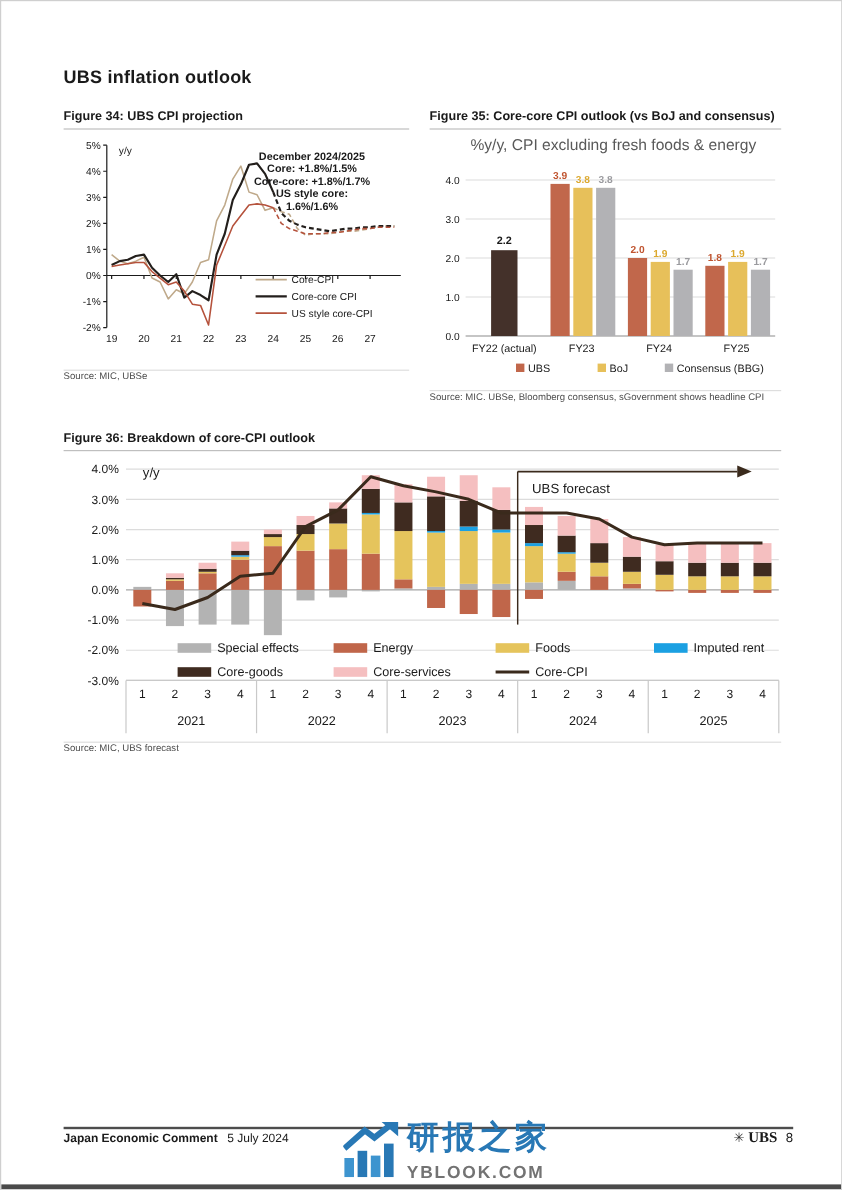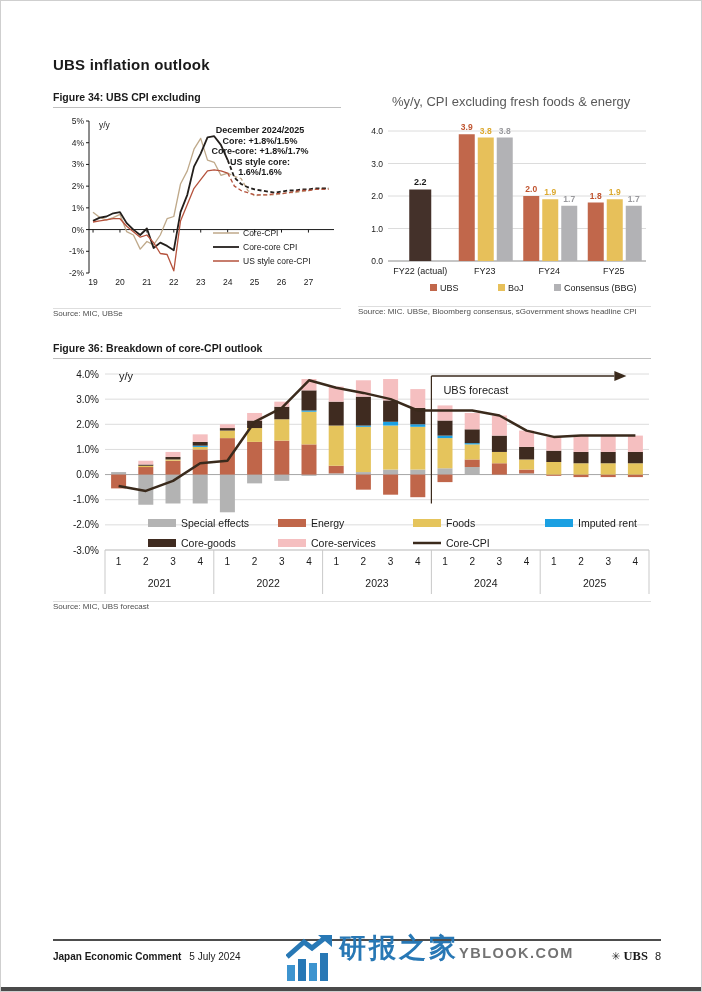--- a/index.html
+++ b/index.html
@@ -11,41 +11,41 @@
   .figure{display:block;}
   .fig34{width:288px;}
   .fig35{width:293px;}
   .fig36{width:598px;margin:24px 52px 0 52px;}
   .figcap{font-size:10.5px;font-weight:bold;padding-bottom:4px;border-bottom:1px solid #bfbfbf;margin-bottom:5px;}
   .figsub{font-size:13px;color:#595959;margin:3px 0 2px 34px;}
   .figsrc{font-size:8px;color:#4d4d4d;border-top:1px solid #dedede;padding-top:0;margin-top:3px;}
   svg{display:block;}
   .footer{position:absolute;left:52px;right:40px;top:938px;}
   .footer-rule{border-top:2px solid #4d4d4d;}
-  .footer-row{display:flex;align-items:baseline;padding-top:8px;font-size:10px;}
+  .footer-row{display:flex;align-items:baseline;padding-top:0;font-size:10px;}
   .doc-title{font-weight:bold;}
   .doc-date{margin-left:8px;}
   .flex-spacer{flex:1;}
   .ubs-wordmark{font-family:"Liberation Serif",serif;font-weight:bold;font-size:12.5px;margin-left:3px;}
   .ubs-keys{font-size:11px;color:#333;}
   .page-num{margin-left:7px;font-size:11px;}
   .watermark{position:absolute;left:285px;top:934px;display:flex;gap:7px;align-items:flex-start;}
-  .wm-text{display:flex;flex-direction:row;line-height:1;align-items:center;}
+  .wm-text{display:flex;flex-direction:column;line-height:1;}
   .wm-cn{font-size:27px;font-weight:bold;color:#2878b5;letter-spacing:3px;}
   .wm-en{font-size:14.5px;font-weight:bold;color:#737373;letter-spacing:1.5px;margin-top:9px;}
   .bottom-edge{position:absolute;left:0;right:0;bottom:0;height:4px;background:#4a4a4a;}
 </style>
 </head>
 <body>
 
 <h1 class="page-title">UBS inflation outlook</h1>
 
 <div class="figrow">
   <section class="figure fig34">
-    <div class="figcap">Figure 34: UBS CPI excluding</div>
+    <div class="figcap">Figure 34: UBS CPI projection</div>
     <svg id="fig34" width="288" height="192">
         <line x1="36" y1="8" x2="36" y2="160" stroke="#1a1a1a" stroke-width="1"></line>
         <line x1="33" y1="8" x2="36" y2="8" stroke="#1a1a1a" stroke-width="1"></line>
         <text x="31" y="11" font-family="&quot;Liberation Sans&quot;,sans-serif" font-size="8.5px" text-anchor="end" fill="#1a1a1a">5%</text>
         <line x1="33" y1="29.714285714285715" x2="36" y2="29.714285714285715" stroke="#1a1a1a" stroke-width="1"></line>
         <text x="31" y="32.714285714285715" font-family="&quot;Liberation Sans&quot;,sans-serif" font-size="8.5px" text-anchor="end" fill="#1a1a1a">4%</text>
         <line x1="33" y1="51.42857142857143" x2="36" y2="51.42857142857143" stroke="#1a1a1a" stroke-width="1"></line>
         <text x="31" y="54.42857142857143" font-family="&quot;Liberation Sans&quot;,sans-serif" font-size="8.5px" text-anchor="end" fill="#1a1a1a">3%</text>
         <line x1="33" y1="73.14285714285714" x2="36" y2="73.14285714285714" stroke="#1a1a1a" stroke-width="1"></line>
         <text x="31" y="76.14285714285714" font-family="&quot;Liberation Sans&quot;,sans-serif" font-size="8.5px" text-anchor="end" fill="#1a1a1a">2%</text>
@@ -92,20 +92,21 @@
         <text x="190" y="123" font-family="&quot;Liberation Sans&quot;,sans-serif" font-size="8.5px" fill="#1a1a1a">Core-CPI</text>
         <line x1="160" y1="134" x2="186" y2="134" stroke="#231f1c" stroke-width="1.8"></line>
         <text x="190" y="137" font-family="&quot;Liberation Sans&quot;,sans-serif" font-size="8.5px" fill="#1a1a1a">Core-core CPI</text>
         <line x1="160" y1="148" x2="186" y2="148" stroke="#b5523c" stroke-width="1.5"></line>
         <text x="190" y="151" font-family="&quot;Liberation Sans&quot;,sans-serif" font-size="8.5px" fill="#1a1a1a">US style core-CPI</text>
       </svg>
     <div class="figsrc">Source: MIC, UBSe</div>
   </section>
 
   <section class="figure fig35">
+    <div class="figcap">Figure 35: Core-core CPI outlook (vs BoJ and consensus)</div>
     <div class="figsub">%y/y, CPI excluding fresh foods &amp; energy</div>
     <svg id="fig35" width="293" height="192">
         <text x="25" y="153" font-family="&quot;Liberation Sans&quot;,sans-serif" font-size="8.5px" text-anchor="end" fill="#1a1a1a">0.0</text>
         <line x1="30" y1="117.5" x2="288" y2="117.5" stroke="#dcdcdc" stroke-width="1"></line>
         <text x="25" y="120.5" font-family="&quot;Liberation Sans&quot;,sans-serif" font-size="8.5px" text-anchor="end" fill="#1a1a1a">1.0</text>
         <line x1="30" y1="85" x2="288" y2="85" stroke="#dcdcdc" stroke-width="1"></line>
         <text x="25" y="88" font-family="&quot;Liberation Sans&quot;,sans-serif" font-size="8.5px" text-anchor="end" fill="#1a1a1a">2.0</text>
         <line x1="30" y1="52.5" x2="288" y2="52.5" stroke="#dcdcdc" stroke-width="1"></line>
         <text x="25" y="55.5" font-family="&quot;Liberation Sans&quot;,sans-serif" font-size="8.5px" text-anchor="end" fill="#1a1a1a">3.0</text>
         <line x1="30" y1="20" x2="288" y2="20" stroke="#dcdcdc" stroke-width="1"></line>

